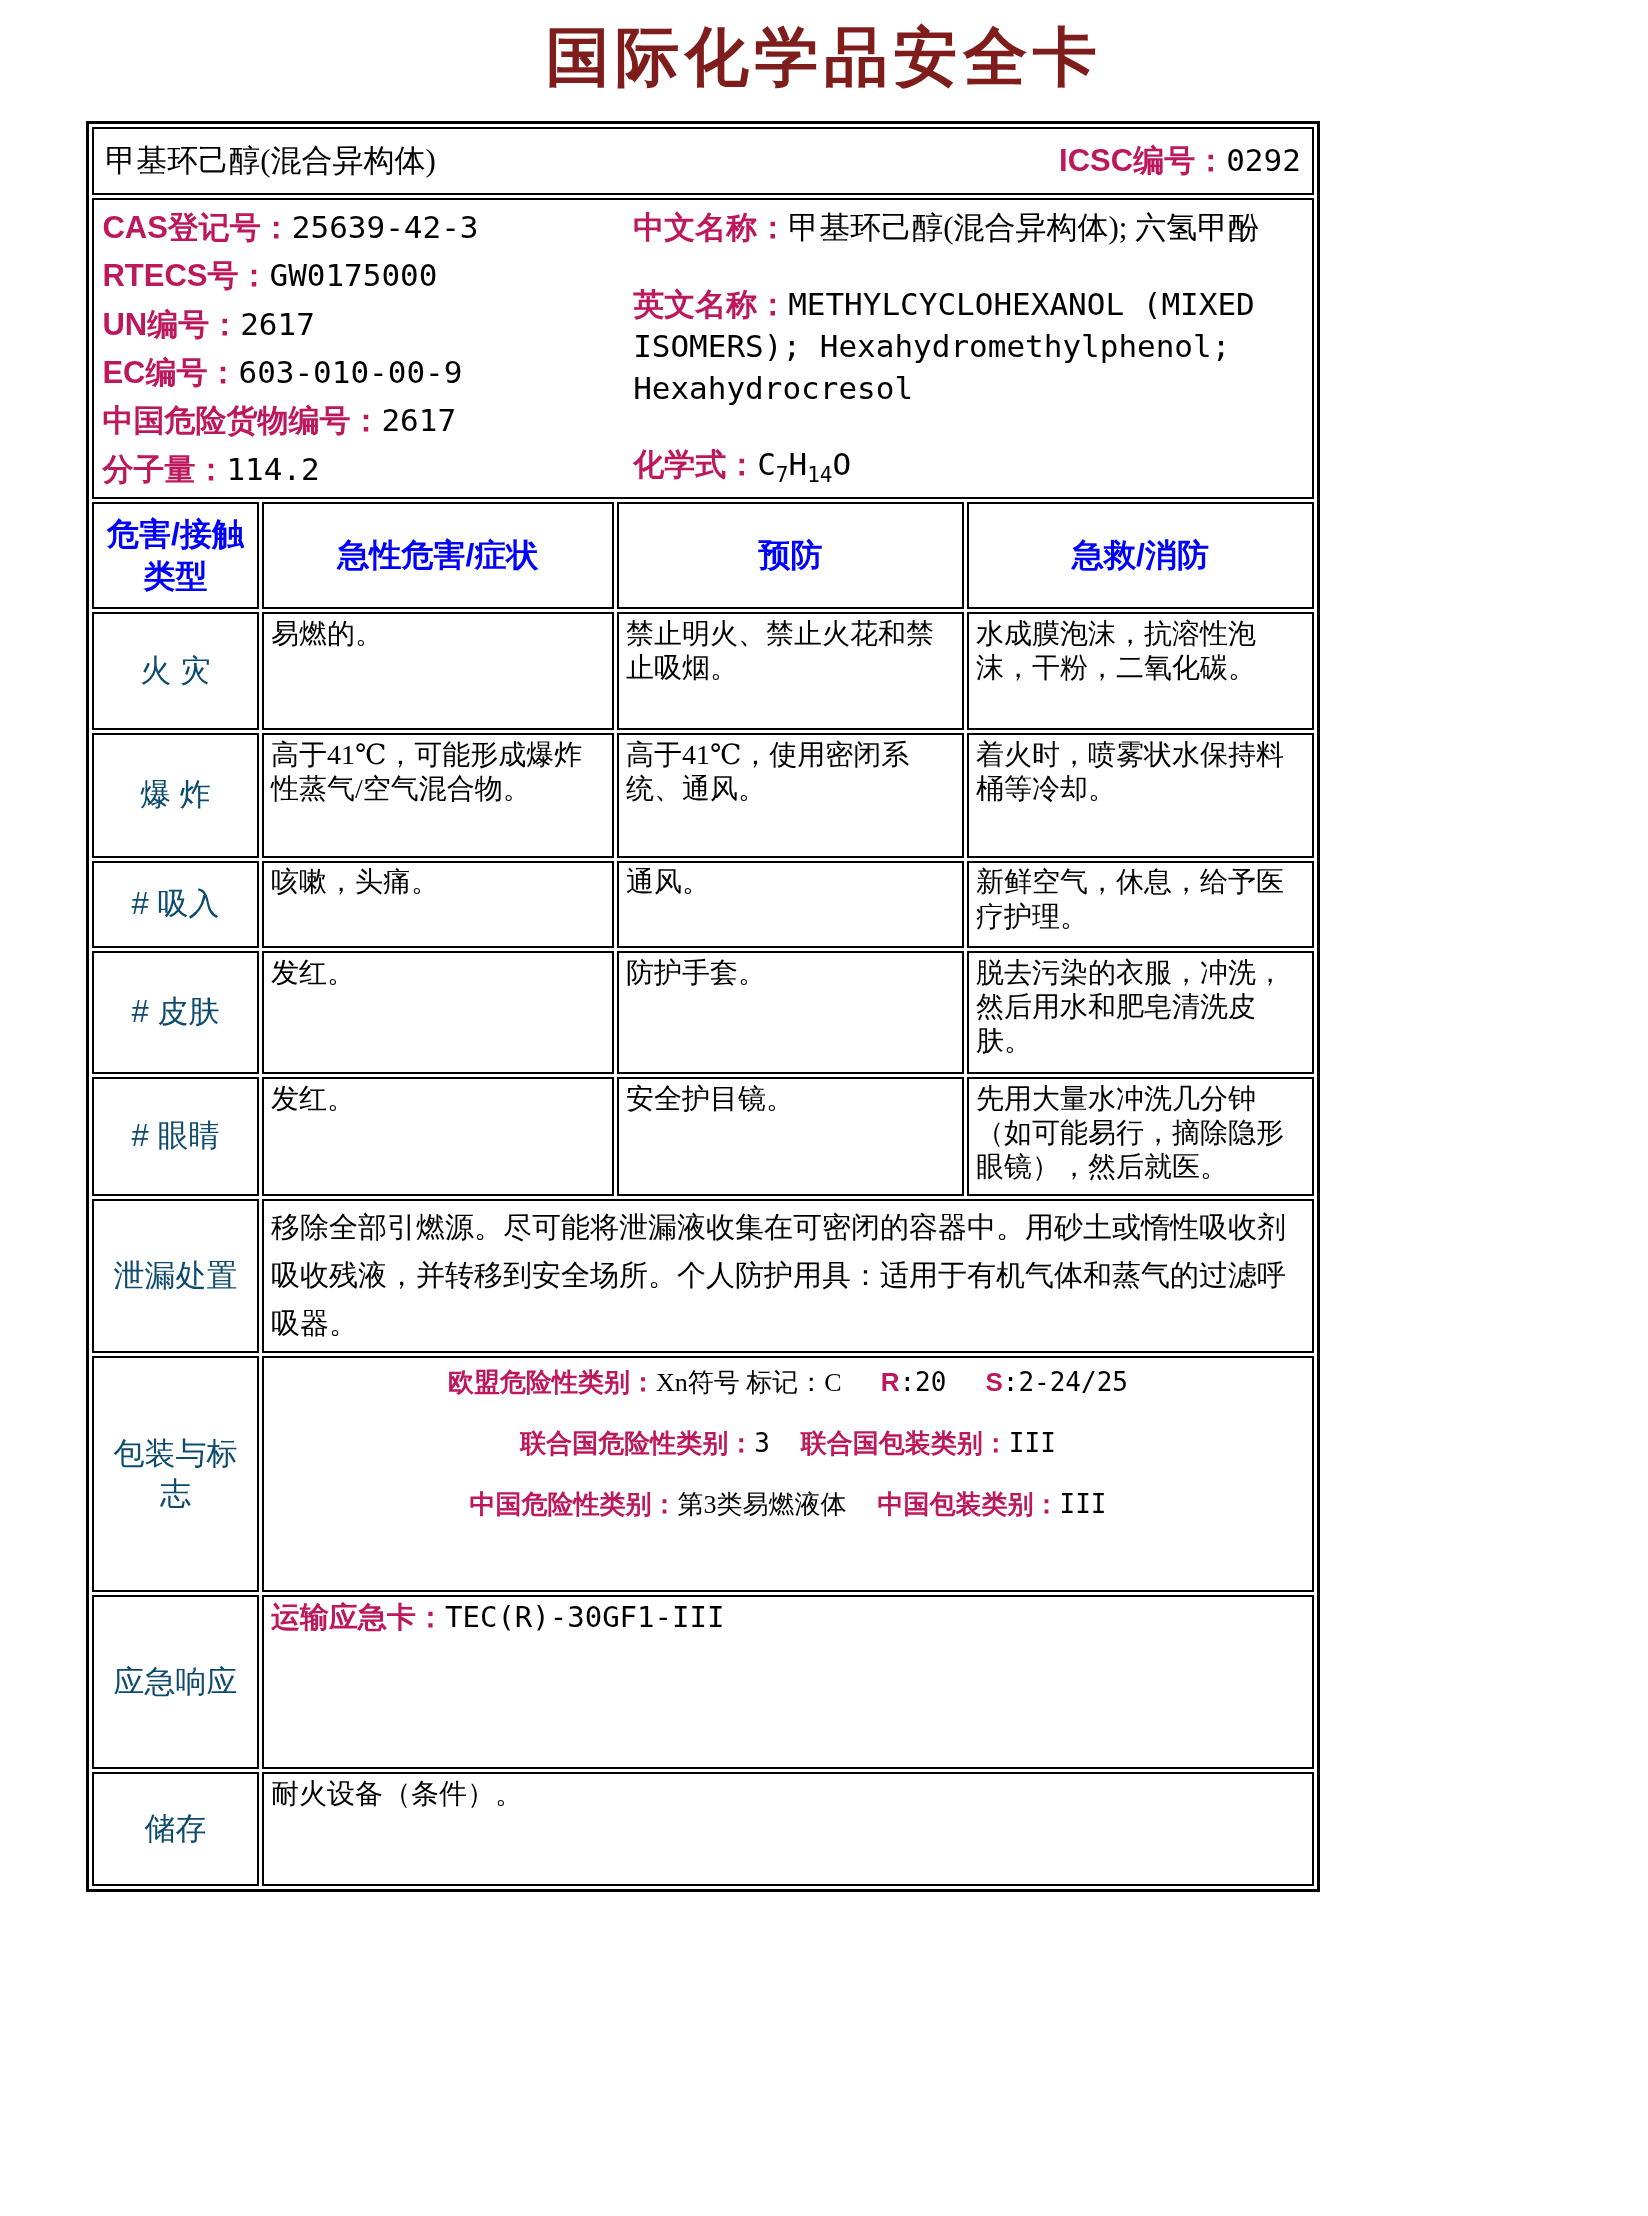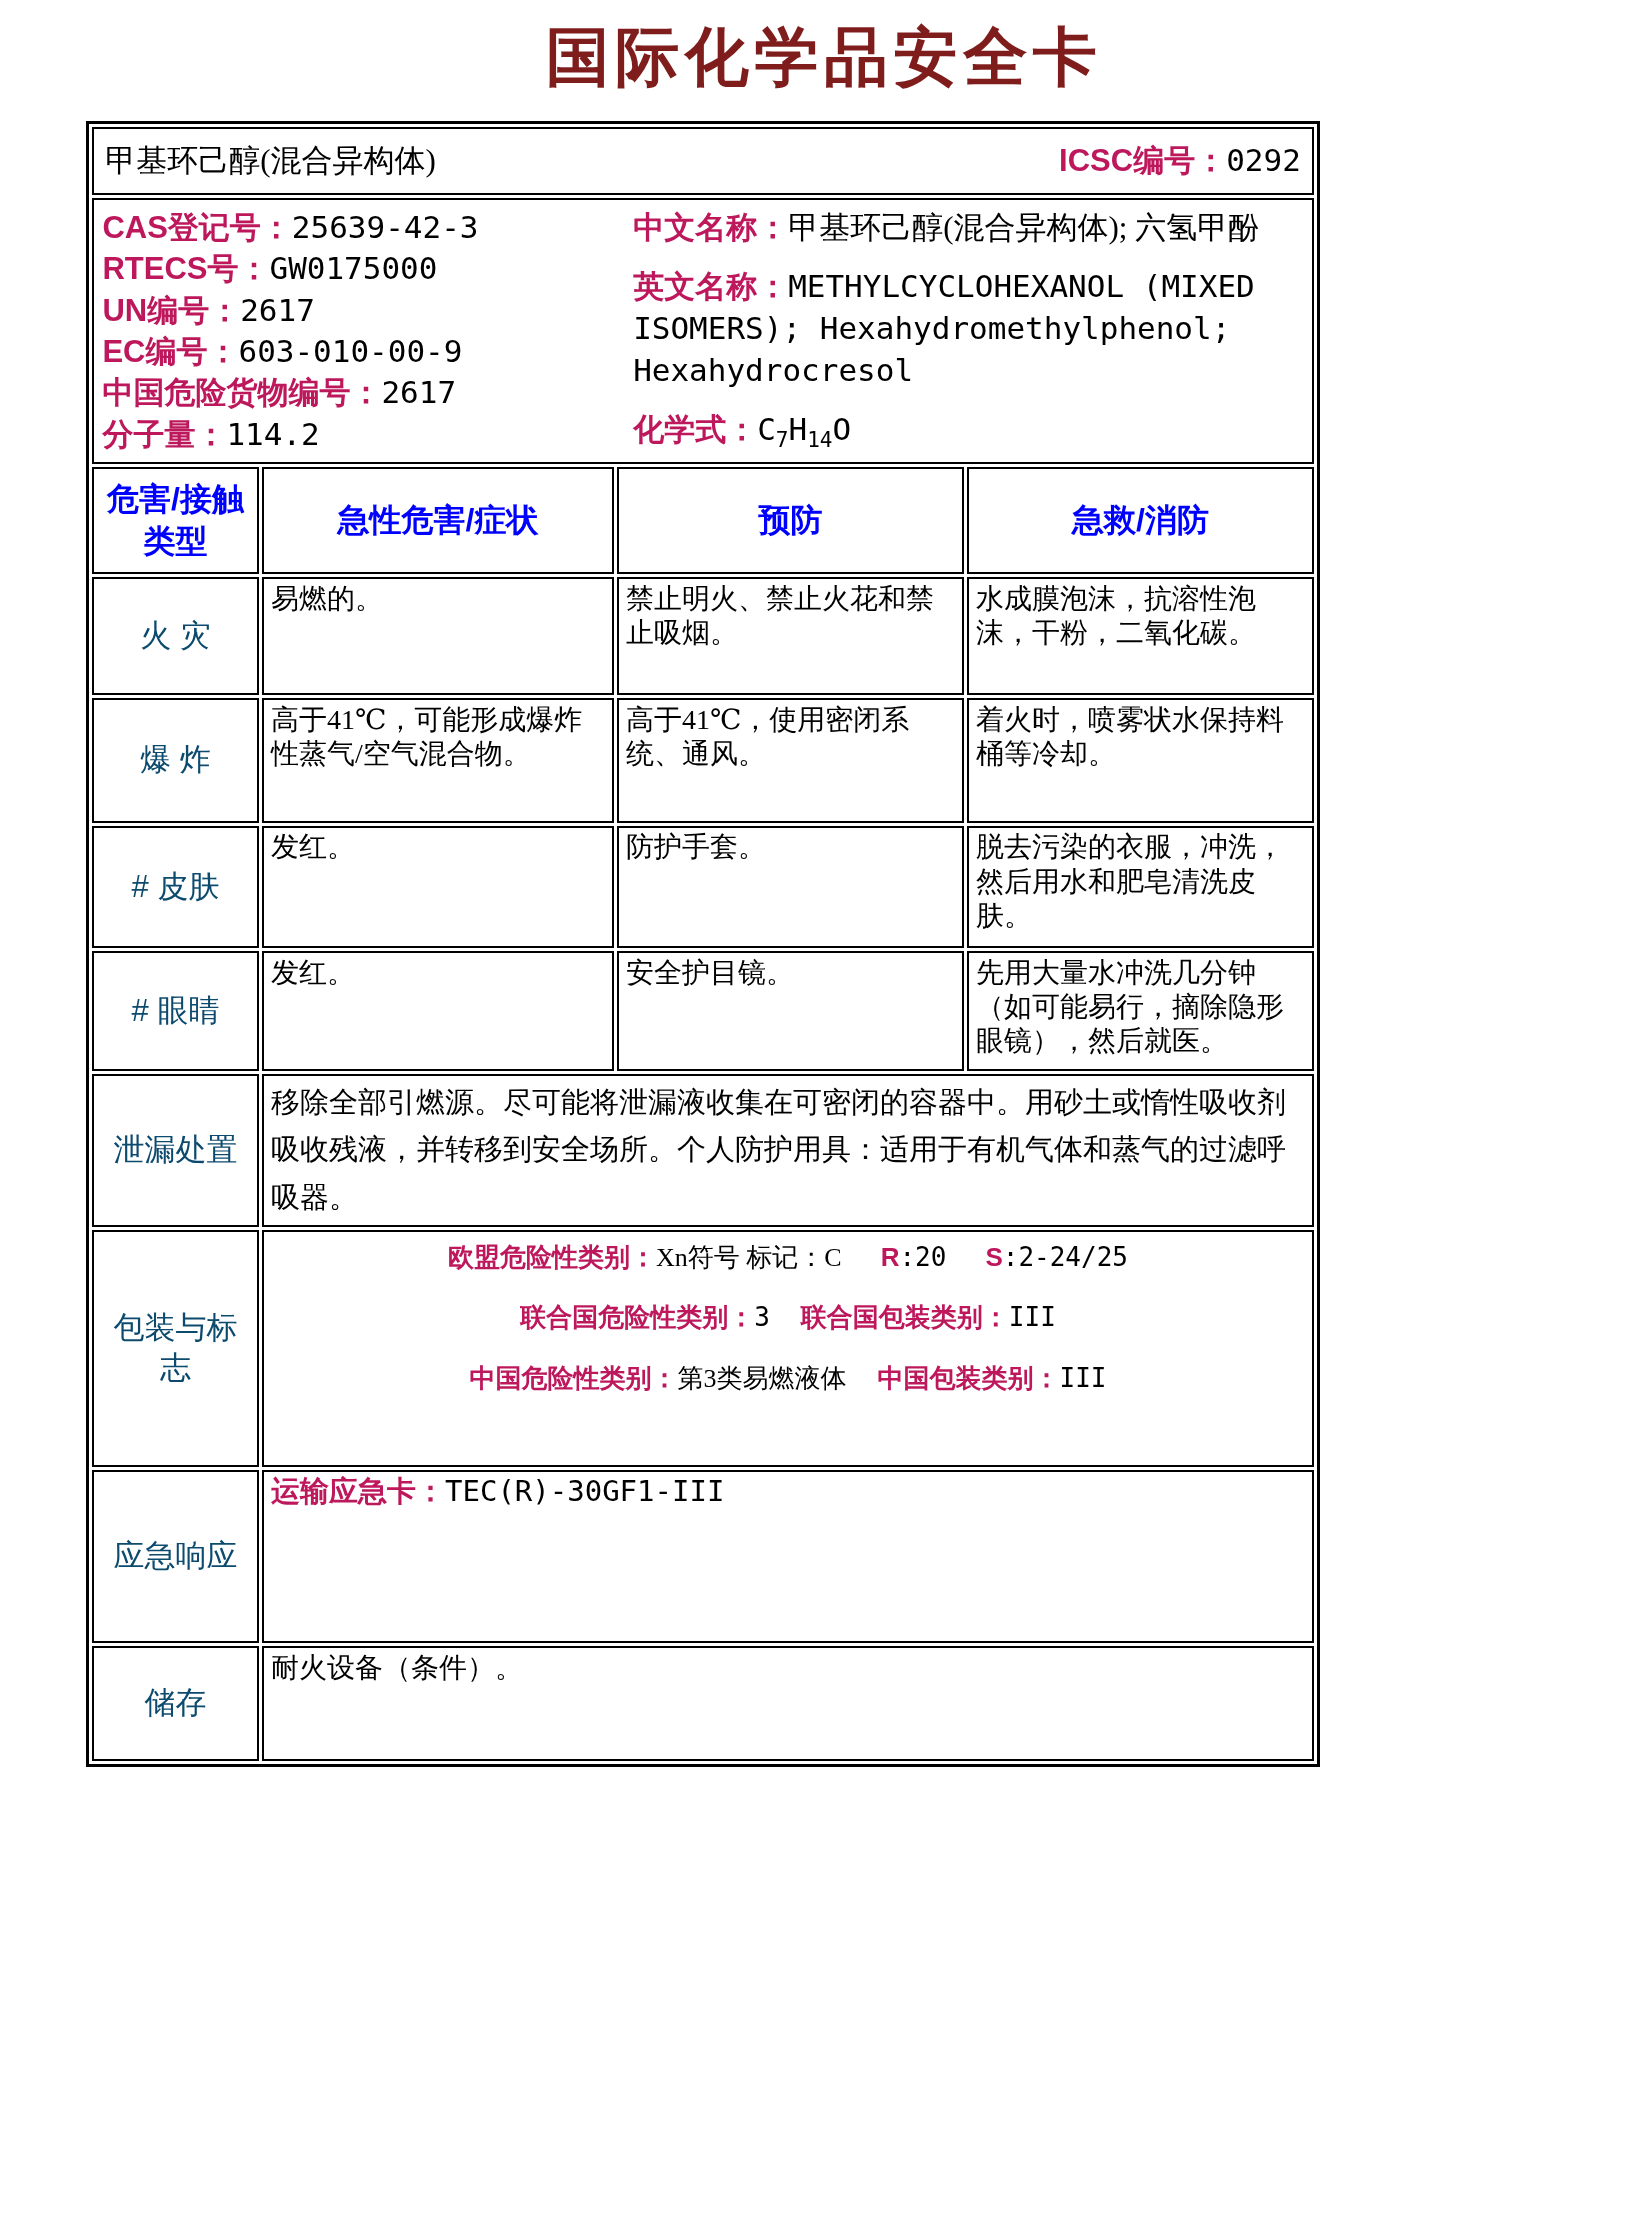--- a/index.html
+++ b/index.html
@@ -43,21 +43,21 @@
   }
   .mono{font-family:"DejaVu Sans Mono","Liberation Mono",monospace;}
   
   tr.r-namebar td{height:59px;vertical-align:middle;}
   .namebar-flex{display:flex;justify-content:space-between;align-items:center;padding:0 4.2px;}
   .namebar-flex .chem{font-size:31px;}
   .namebar-flex .icsc{font-size:31px;white-space:nowrap;}
   
   tr.r-info td{height:251px;}
   .info-flex{display:flex;width:100%;height:100%;}
-  .info-left{width:44%;display:flex;flex-direction:column;justify-content:space-between;padding:4.2px 0 4.2px 1.4px;}
+  .info-left{width:44%;display:flex;flex-direction:column;justify-content:space-between;padding:4.2px 0 4.2px 1.4px;gap:7px;}
   .info-left .info-line{font-size:31px;line-height:1.3;white-space:nowrap;}
   .info-right{width:56%;display:flex;flex-direction:column;justify-content:space-between;padding:4.2px 0 4.2px 2.8px;}
   .info-right .info-line{font-size:31px;line-height:1.35;}
   .formula sub{font-size:21px;}
   
   td.rowlabel{
     color:#0c4a6e;text-align:center;vertical-align:middle;
     font-family:"Liberation Sans","DejaVu Sans",sans-serif;
     font-size:31px;line-height:1.3;
   }
@@ -145,20 +145,26 @@
   </tr>
 
   <tr class="r-expl">
     <td class="rowlabel">爆 炸</td>
     <td class="cell">高于41℃，可能形成爆炸性蒸气/空气混合物。</td>
     <td class="cell">高于41℃，使用密闭系统、通风。</td>
     <td class="cell">着火时，喷雾状水保持料桶等冷却。</td>
   </tr>
 
 
+  <tr class="r-inhal">
+    <td class="rowlabel"># 吸入</td>
+    <td class="cell">咳嗽，头痛。</td>
+    <td class="cell">通风。</td>
+    <td class="cell">新鲜空气，休息，给予医疗护理。</td>
+  </tr>
 
   <tr class="r-skin">
     <td class="rowlabel"># 皮肤</td>
     <td class="cell">发红。</td>
     <td class="cell">防护手套。</td>
     <td class="cell">脱去污染的衣服，冲洗，然后用水和肥皂清洗皮肤。</td>
   </tr>
 
   <tr class="r-eye">
     <td class="rowlabel"># 眼睛</td>

